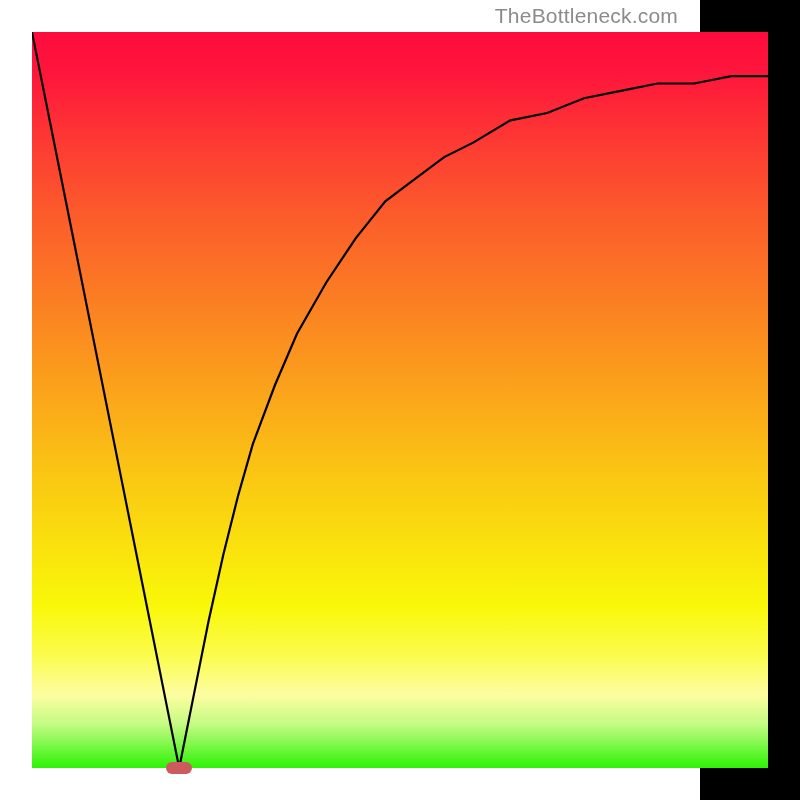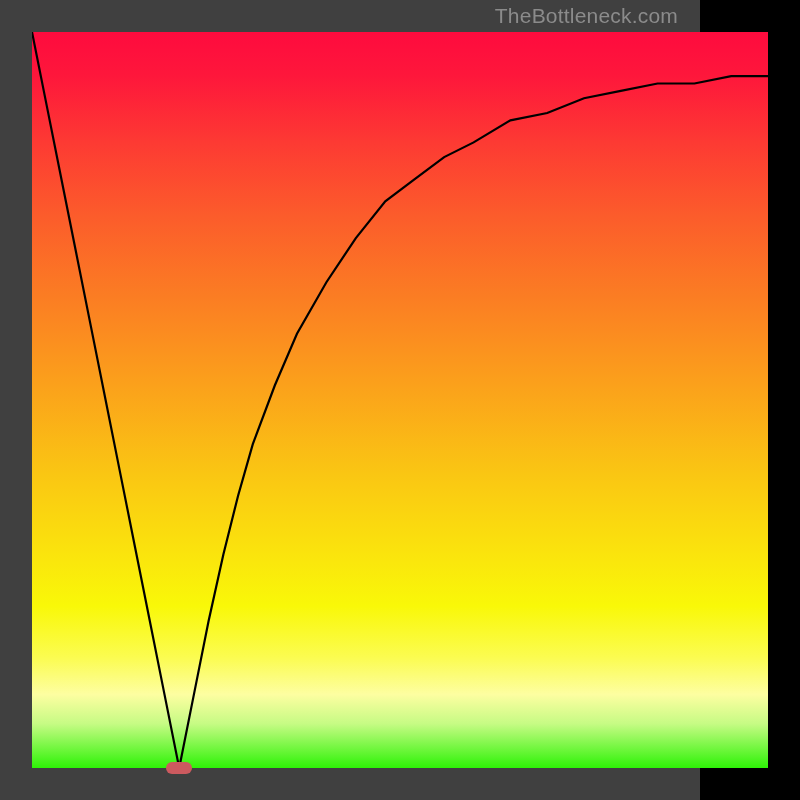--- a/index.html
+++ b/index.html
@@ -8,21 +8,21 @@
     width: 800px;
     height: 800px;
     background: #000;
     font-family: Arial, Helvetica, sans-serif;
     overflow: hidden;
   }
   .frame {
     position: relative;
     width: 700px;
     height: 800px;
-    background: #404040;
+    background: #ffffff;
   }
   .plot-bg {
     position: absolute;
     left: 32px;
     top: 32px;
     width: 736px;
     height: 736px;
     background: linear-gradient(to bottom,
       #fe0b3e 0%,
       #fe173b 6%,

